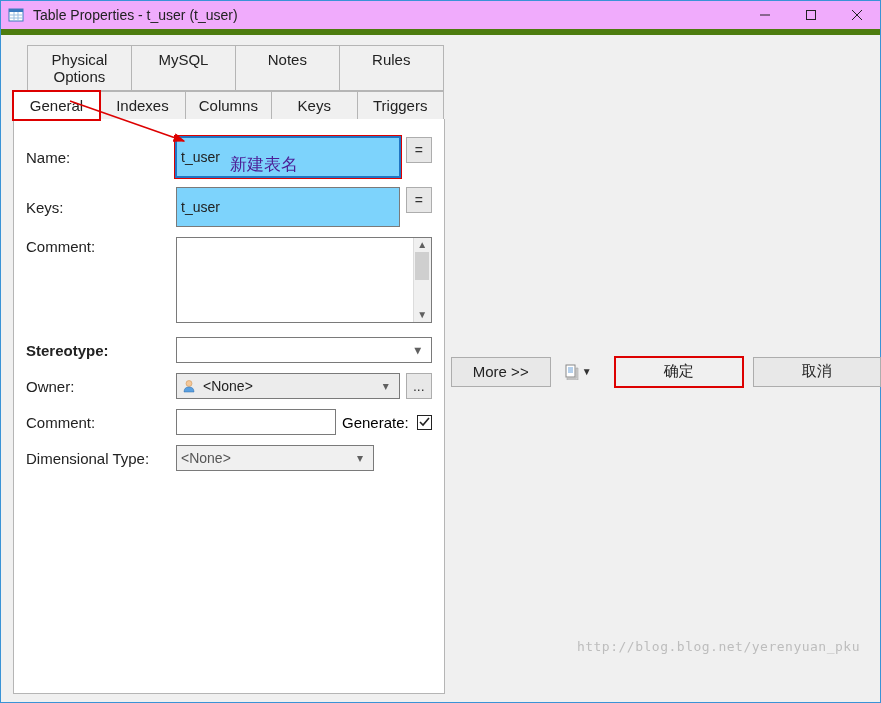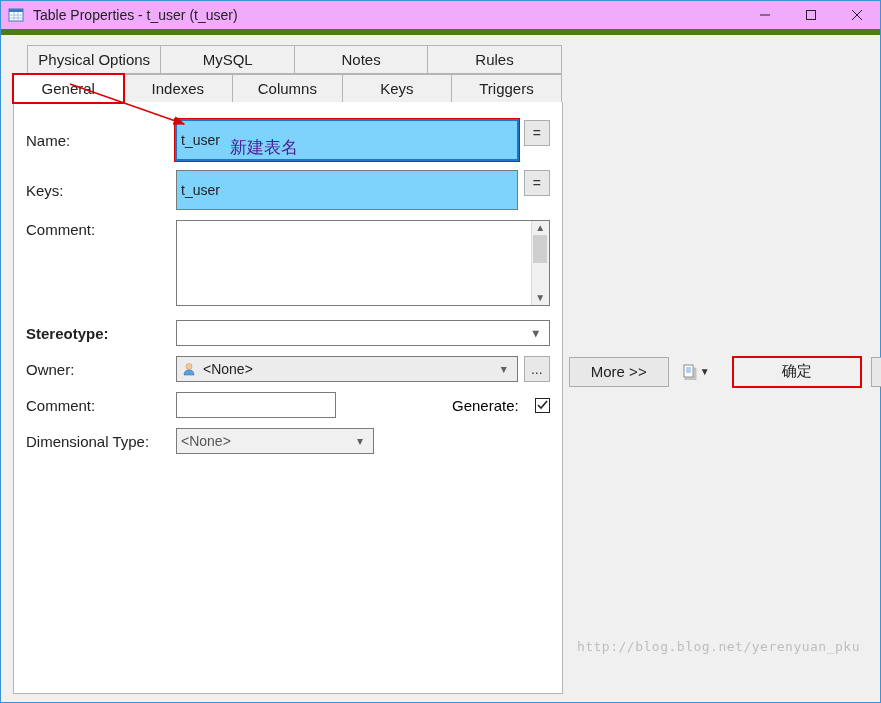--- a/index.html
+++ b/index.html
@@ -81,21 +81,21 @@
   .combo.grey { background: #f0f0f0; color: #555; }
   .combo.owner { background: #ececec; }
   .owner-icon { width: 16px; height: 16px; margin-right: 6px; display: inline-flex; align-items: center; justify-content: center; }
 
   .dots-btn {
     width: 26px; height: 26px; border: 1px solid #adadad; background: #e8e8e8;
     display: flex; align-items: center; justify-content: center; font-size: 14px; color: #333;
   }
 
   .num-input { width: 160px; height: 26px; border: 1px solid #7a7a7a; background: #fff; }
-  .gen-group { display: flex; align-items: center; gap: 16px; margin-left: 110px; }
+  .gen-group { display: flex; align-items: center; gap: 8px; }
   .chk { width: 15px; height: 15px; border: 1px solid #222; background: #fff; display: inline-flex; align-items: center; justify-content: center; }
   .chk svg { display: block; }
 
   .dimtype { width: 198px; }
 
   
   .annot-text {
     position: absolute; left: 216px; top: 18px; color: #4c1d95; font-size: 17px;
     font-family: SimSun, "宋体", serif; pointer-events: none; z-index: 20; margin-top: 16px;
   }

